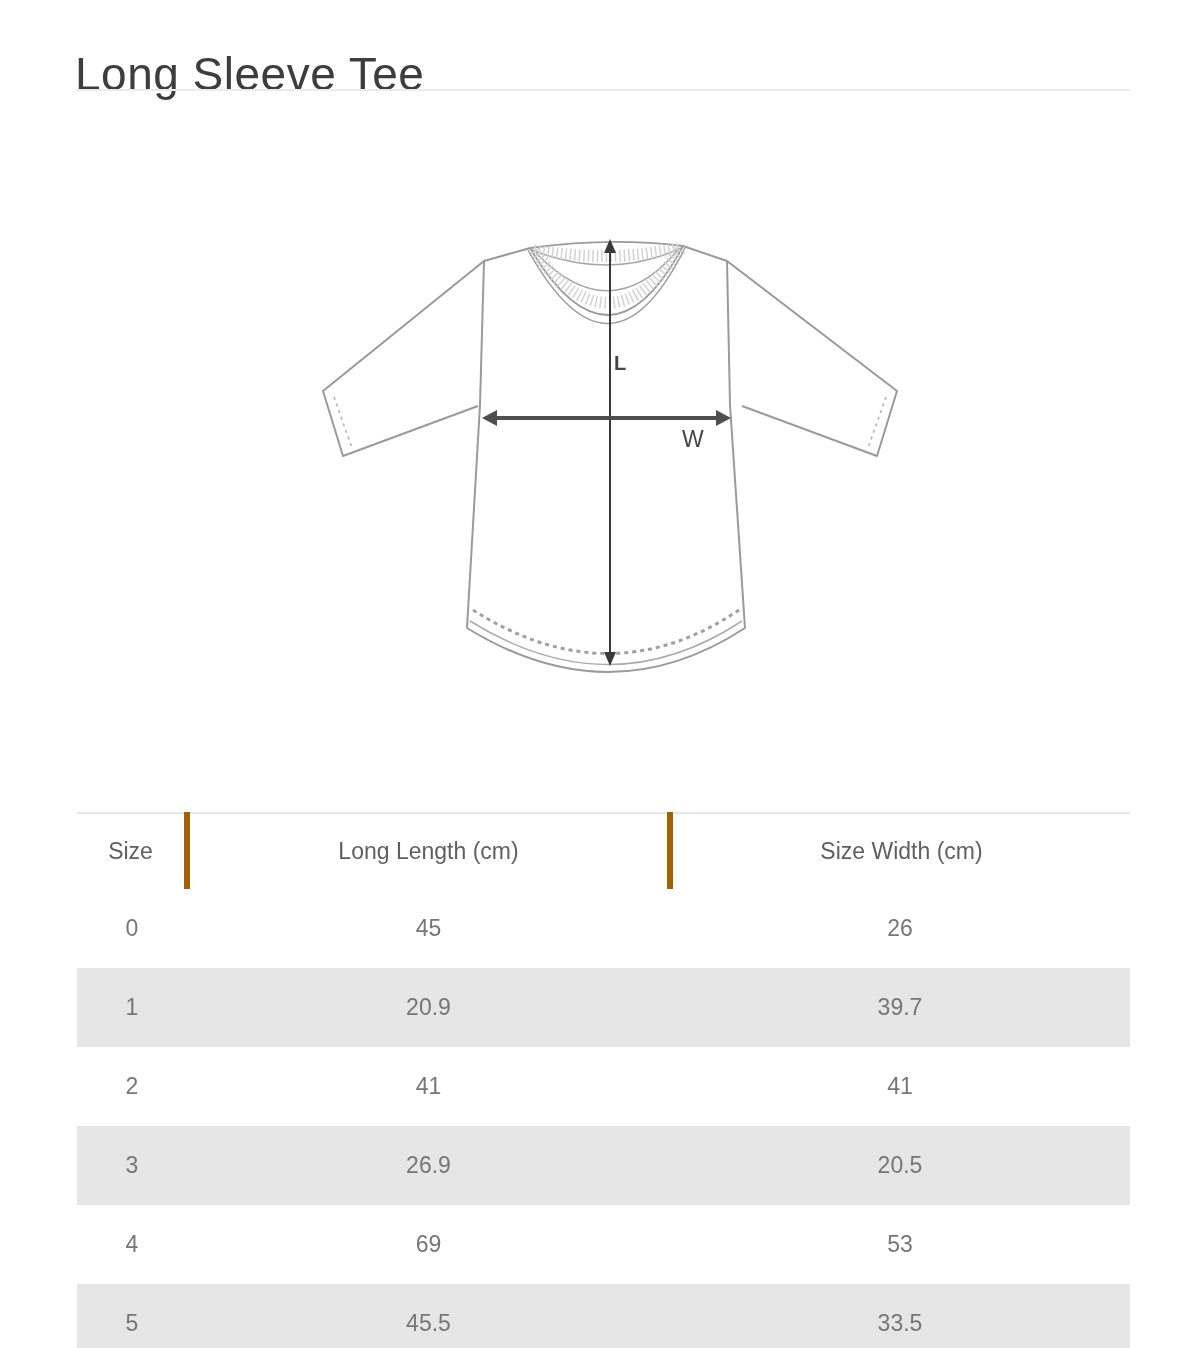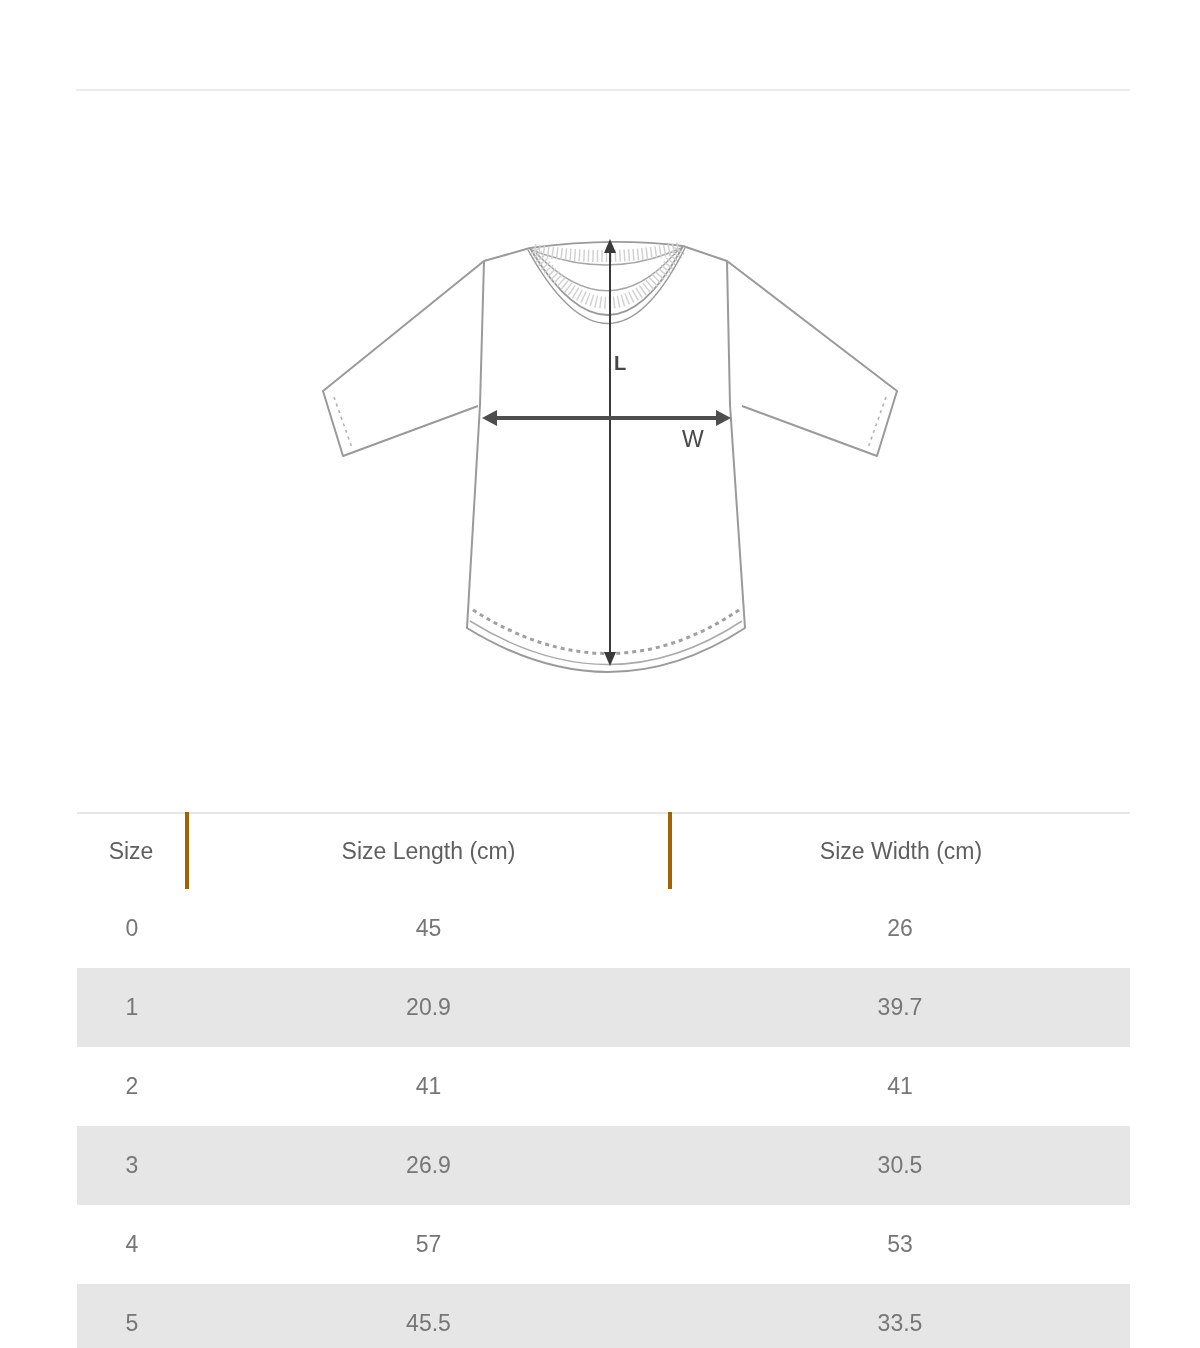--- a/index.html
+++ b/index.html
@@ -56,21 +56,21 @@
     height: 73px;
     font-size: 23px;
     font-weight: 400;
     color: #5f5f5f;
     text-align: center;
     vertical-align: middle;
     background: #ffffff;
   }
   .size-table th:nth-child(1),
   .size-table th:nth-child(2) {
-    border-right: 4px solid #a16207;
+    border-right: 6px solid #a16207;
   }
   .size-table td {
     height: 77px;
     font-size: 23px;
     color: #767676;
     text-align: center;
     vertical-align: middle;
   }
   .size-table tbody tr:nth-child(even) td {
     background: #e6e6e6;
@@ -78,20 +78,21 @@
   .svg-label {
     font-family: "Liberation Sans", "DejaVu Sans", sans-serif;
     fill: #474747;
   }
 </style>
 </head>
 <body>
 
 <div class="page">
 
+  <h1 class="page-title">Long Sleeve Tee</h1>
   <div class="title-rule"></div>
 
   <svg class="diagram-svg" viewBox="0 0 1200 780" xmlns="http://www.w3.org/2000/svg">
 
     <path d="M530,248 L484,261 L323,391 L343,456 L478,406" fill="none" stroke="#9a9a9a" stroke-width="2" stroke-linejoin="round"></path>
     <path d="M334,397 L352,448" fill="none" stroke="#b3b3b3" stroke-width="1.6" stroke-dasharray="3,4"></path>
 
     <path d="M683,246 L727,261 L897,391 L877,456 L742,406" fill="none" stroke="#9a9a9a" stroke-width="2" stroke-linejoin="round"></path>
     <path d="M886,397 L868,448" fill="none" stroke="#b3b3b3" stroke-width="1.6" stroke-dasharray="3,4"></path>
 
@@ -120,21 +121,21 @@
 
   <table class="size-table">
     <colgroup>
       <col class="c-size">
         <col class="c-length">
         <col class="c-width">
     </colgroup>
     <thead>
       <tr>
         <th>Size</th>
-        <th>Size Length (cm)</th>
+        <th>Long Length (cm)</th>
         <th>Size Width (cm)</th>
       </tr>
     </thead>
     <tbody>
       <tr>
         <td>0</td>
         <td>45</td>
         <td>26</td>
       </tr>
       <tr>
@@ -143,25 +144,25 @@
         <td>39.7</td>
       </tr>
       <tr>
         <td>2</td>
         <td>41</td>
         <td>41</td>
       </tr>
       <tr>
         <td>3</td>
         <td>26.9</td>
-        <td>30.5</td>
+        <td>20.5</td>
       </tr>
       <tr>
         <td>4</td>
-        <td>57</td>
+        <td>69</td>
         <td>53</td>
       </tr>
       <tr>
         <td>5</td>
         <td>45.5</td>
         <td>33.5</td>
       </tr>
     </tbody>
   </table>
 

